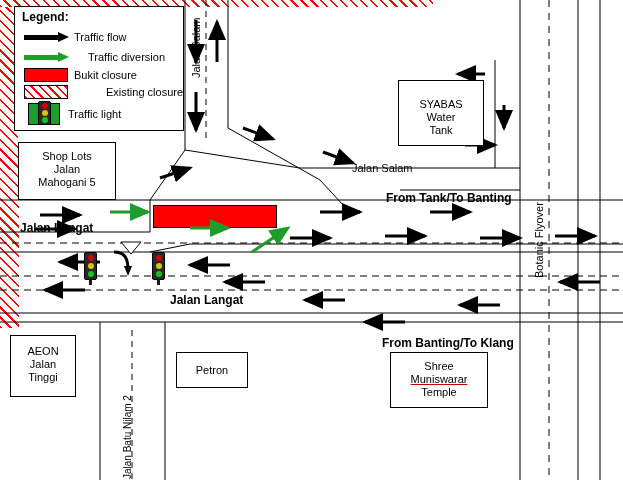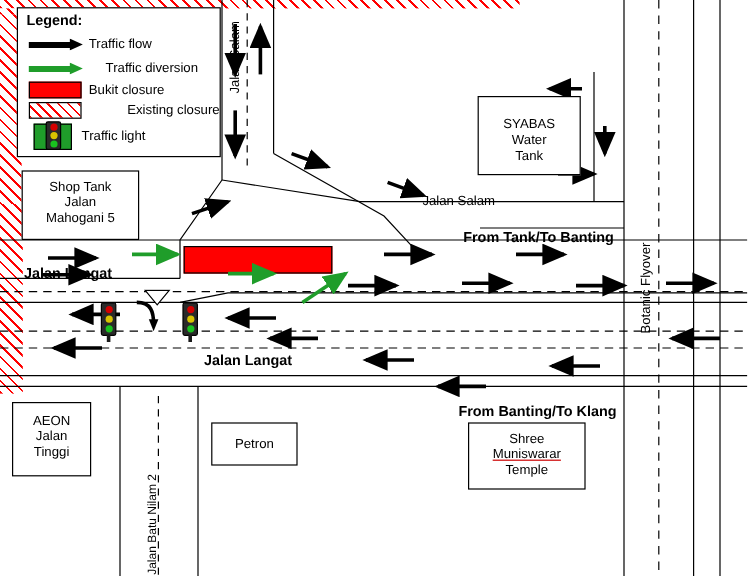--- a/index.html
+++ b/index.html
@@ -171,21 +171,21 @@
   <div class="box" style="left:28px;top:103px;width:32px;height:22px;background:#1f9d2a;border:1px solid #000;"></div>
   <div class="tl" style="left:38px;top:101px;height:22px;">
     <i class="r" style="top:1px;"></i>
       <i class="y" style="top:8px;"></i>
       <i class="g" style="top:15px;"></i>
   </div>
   <div class="legend-text" style="left:68px;top:108px;">Traffic light</div>
 
   <div class="box" style="left:18px;top:142px;width:98px;height:58px;"></div>
   <div class="lbl" style="left:18px;top:150px;width:98px;">
-    <span>Shop Tank</span><br>
+    <span>Shop Lots</span><br>
     <span>Jalan</span><br>
     <span>Mahogani 5</span>
   </div>
 
   <div class="box" style="left:398px;top:80px;width:86px;height:66px;"></div>
   <div class="lbl" style="left:398px;top:98px;width:86px;">
     <span>SYABAS</span><br>
     <span>Water</span><br>
     <span>Tank</span>
   </div>

